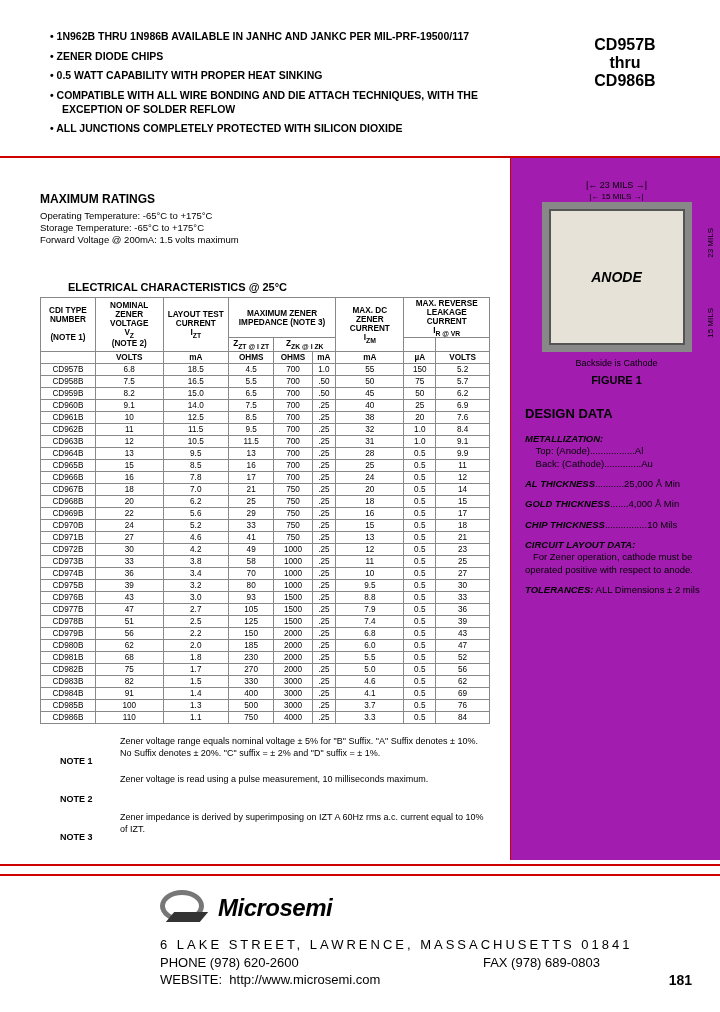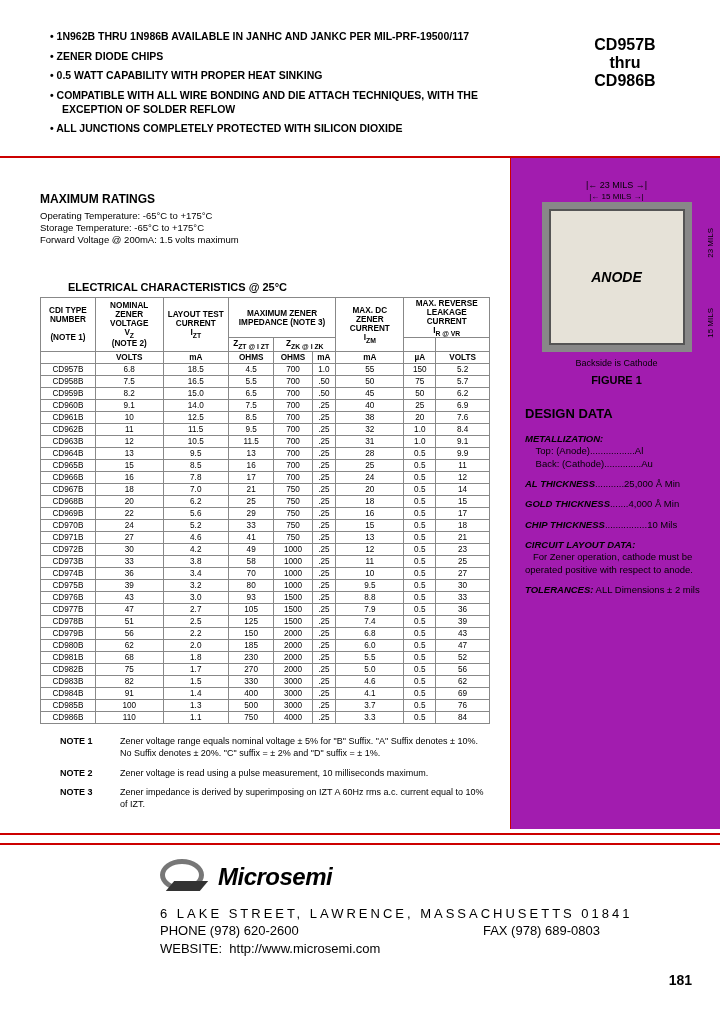--- a/index.html
+++ b/index.html
@@ -28,21 +28,21 @@
   }
   .sect-title { font-weight: bold; font-size: 12px; margin-bottom: 4px; }
   .rating-line { font-size: 9.5px; margin-bottom: 1px; }
   .elec-title { font-weight: bold; font-size: 11px; margin: 36px 0 4px 28px; }
   table.elec { border-collapse: collapse; font-size: 8.2px; width: 100%; }
   table.elec th, table.elec td { border: 1px solid #888; text-align: center; padding: 1px 2px; }
   table.elec th { font-weight: bold; background: #fff; }
   .group-sep td { border-top: 2px solid #555; }
   .notes { margin: 12px 0 0 20px; font-size: 9px; }
   .notes .nrow { display: flex; margin-bottom: 8px; }
-  .notes .nlabel { width: 60px; font-weight: bold; }
+  .notes .nlabel { width: 60px; font-weight: bold; margin-top: 20px; }
   .notes .ntext { flex: 1; line-height: 1.3; }
   .chip-diagram { width: 170px; margin: 8px auto 6px; }
   .outer-dim { text-align: center; font-size: 9px; margin-bottom: 2px; }
   .dim-bar { display: flex; font-size: 8px; margin-bottom: 1px; }
   .dim-bar span { flex: 1; text-align: center; }
   .chip-square {
     width: 150px; height: 150px; border: 7px solid #888; position: relative; margin: 0 auto;
     display: flex; align-items: center; justify-content: center; background: #e6e2d8;
     box-shadow: inset 0 0 0 2px #555;
   }

